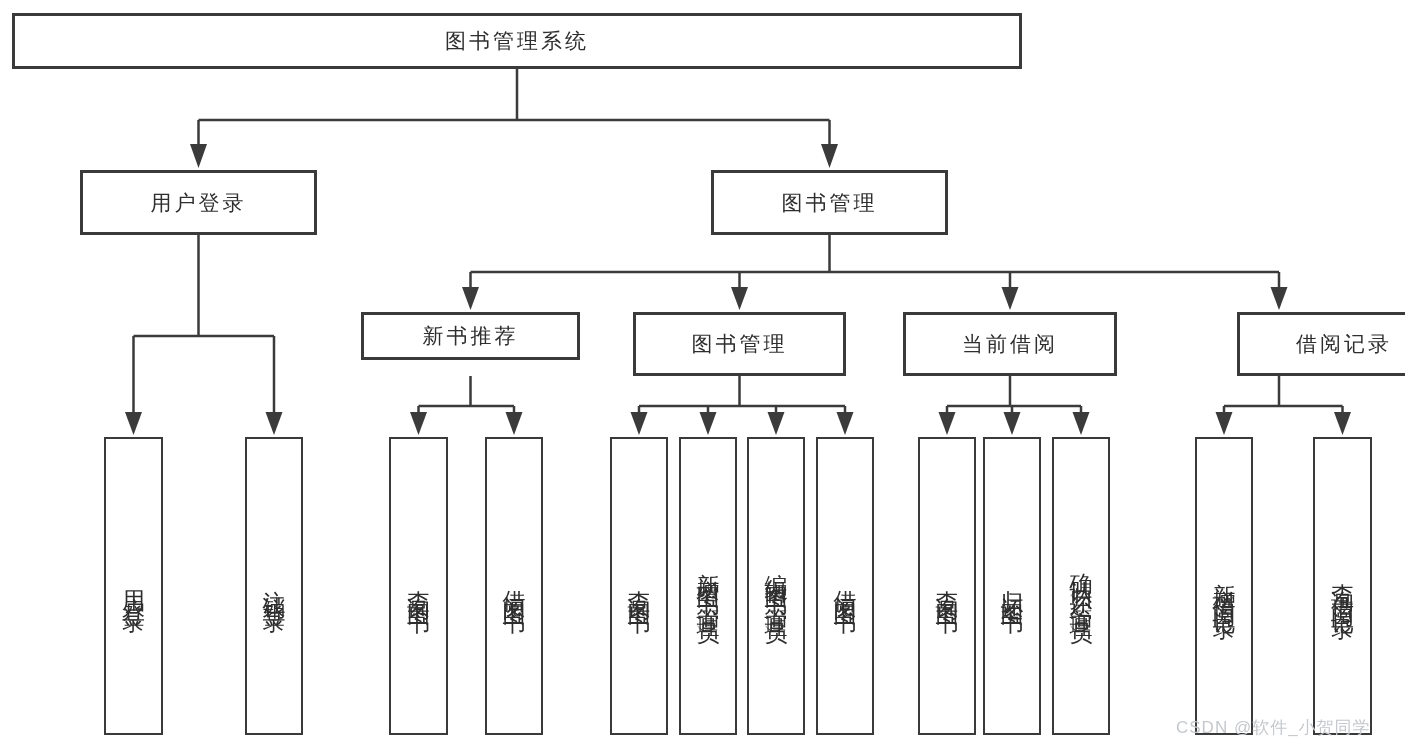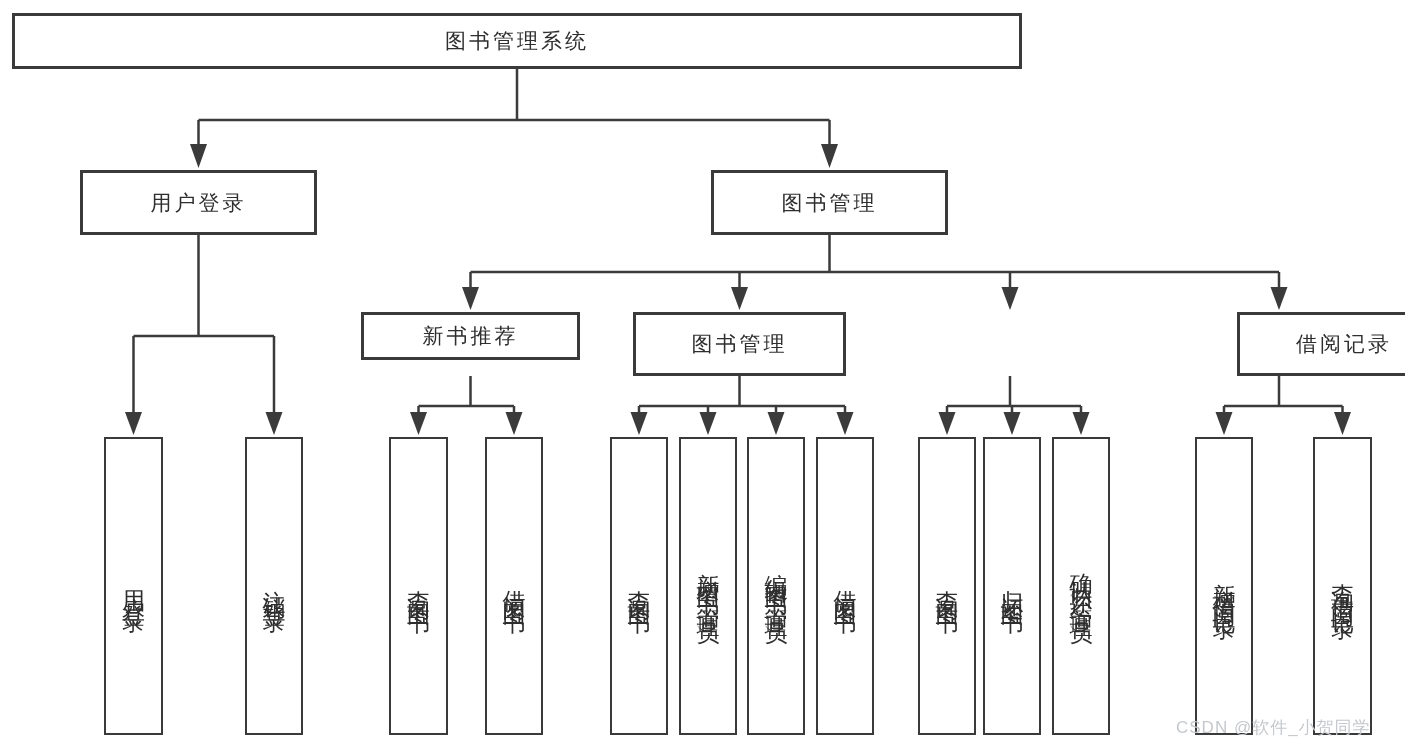--- a/index.html
+++ b/index.html
@@ -103,20 +103,23 @@
   <div class="node h-node" style="left:711px;top:170px;width:237px;height:65px">
     <span>图书管理</span>
   </div>
 
   <div class="node h-node" style="left:361px;top:312px;width:219px;height:48px">
     <span>新书推荐</span>
   </div>
   <div class="node h-node" style="left:633px;top:312px;width:213px;height:64px">
     <span>图书管理</span>
   </div>
+  <div class="node h-node" style="left:903px;top:312px;width:214px;height:64px">
+    <span>当前借阅</span>
+  </div>
   <div class="node h-node" style="left:1237px;top:312px;width:214px;height:64px">
     <span>借阅记录</span>
   </div>
 
   <div class="node leaf" style="left:104px;top:437px;width:59px;height:298px">
     <span>用户登录</span>
   </div>
   <div class="node leaf" style="left:245px;top:437px;width:58px;height:298px">
     <span>注销登录</span>
   </div>

